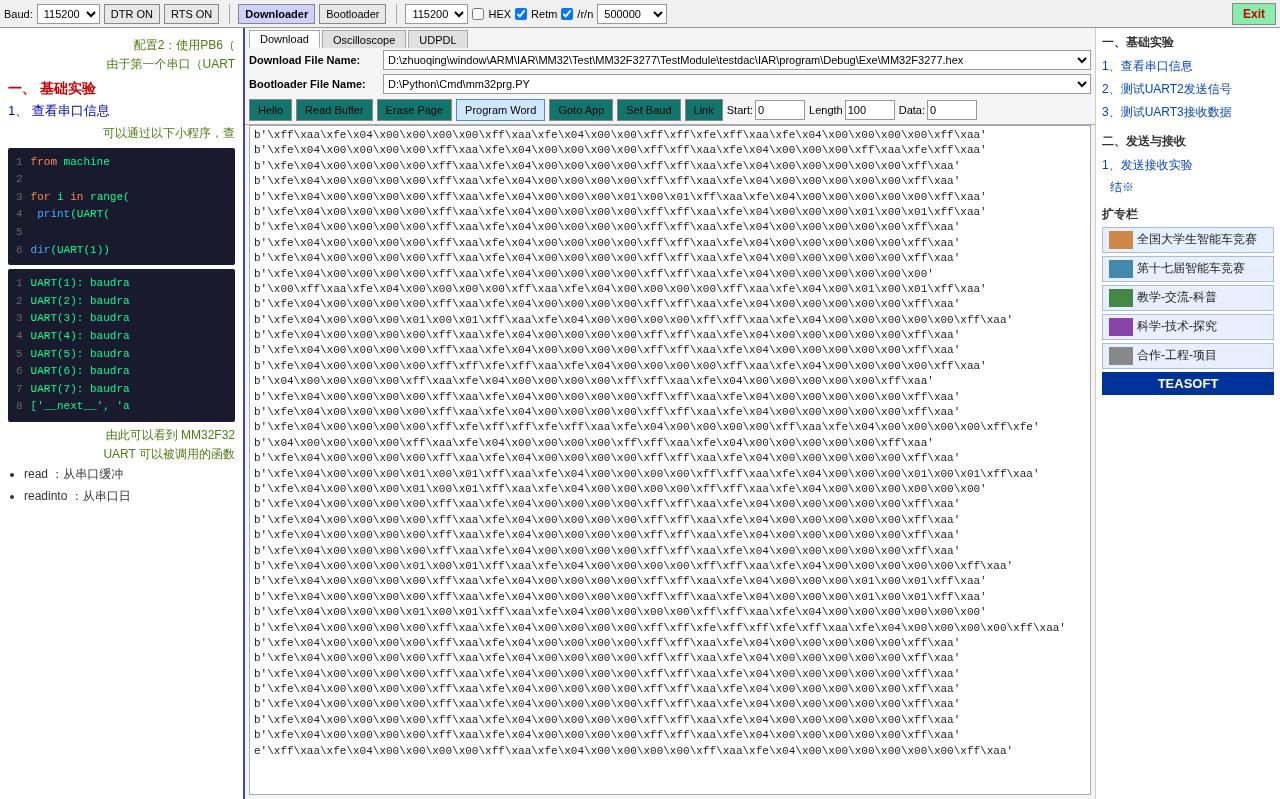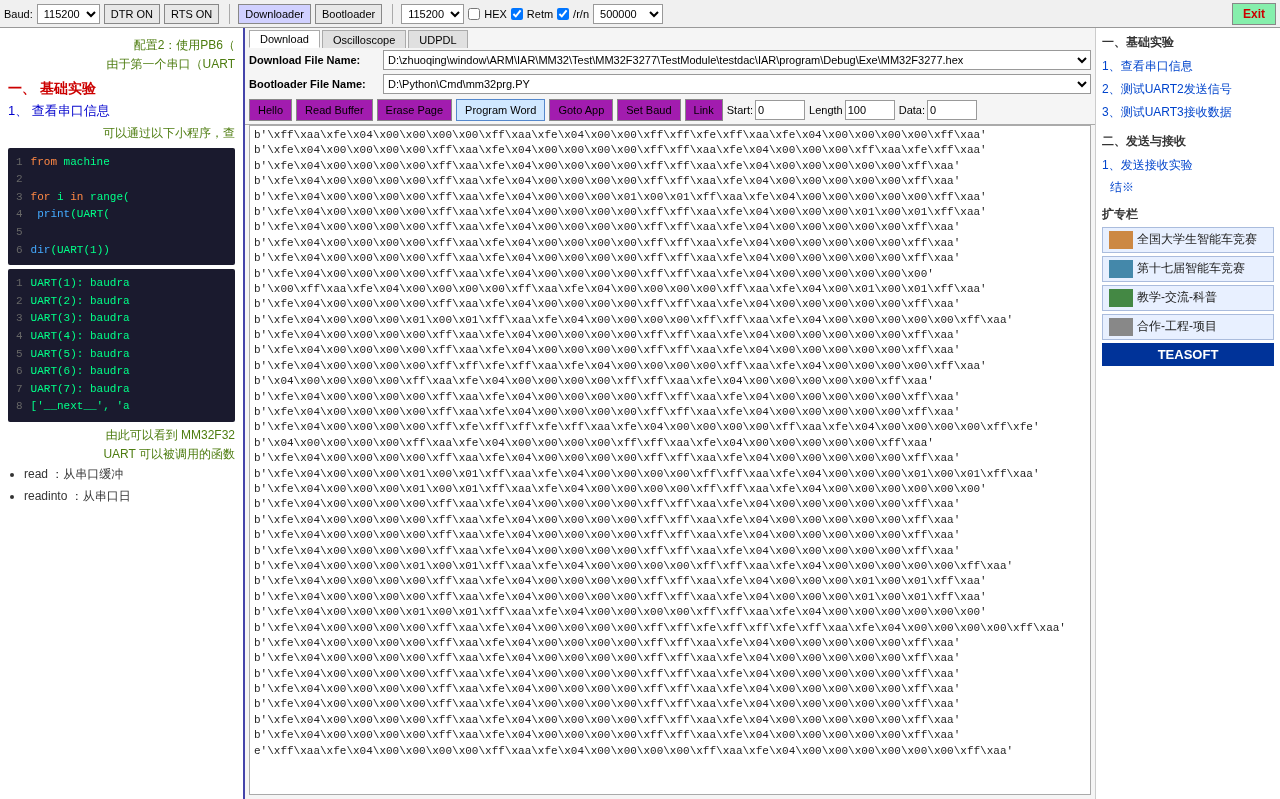--- a/index.html
+++ b/index.html
@@ -91,21 +91,21 @@
       display: flex;
       align-items: center;
       padding: 3px 4px;
       gap: 4px;
       flex-wrap: wrap;
     }
     .action-btn {
       font-size: 11px;
       height: 22px;
       padding: 0 8px;
-      background: #a21caf;
+      background: #0f766e;
       border: 1px solid #888;
       cursor: pointer;
       white-space: nowrap;
     }
     .action-btn.primary {
       background: #d0e8ff;
       border-color: #5588cc;
     }
     .field-group {
       display: flex;
@@ -264,21 +264,21 @@
         <option>19200</option>
         <option>38400</option>
         <option>57600</option>
         <option>230400</option>
       </select>
       <button class="top-bar-btn">DTR ON</button>
       <button class="top-bar-btn">RTS ON</button>
     </div>
 
     <div class="top-bar-section" style="border-left:1px solid #aaa; padding-left:8px;">
-      <button class="top-bar-btn" style="background:#d0d0ff; font-weight:normal;">Downloader</button>
+      <button class="top-bar-btn" style="background:#d0d0ff; font-weight:bold;">Downloader</button>
       <button class="top-bar-btn">Bootloader</button>
     </div>
 
     <div class="top-bar-section" style="border-left:1px solid #aaa; padding-left:8px;">
       <select>
         <option>115200</option>
         <option>9600</option>
         <option>19200</option>
         <option>38400</option>
         <option>57600</option>
@@ -453,20 +453,24 @@
         </div>
         <div class="category">
           <span class="category-icon" style="background:#4488aa;"></span>
           <span>第十七届智能车竞赛</span>
         </div>
         <div class="category">
           <span class="category-icon" style="background:#448844;"></span>
           <span>教学-交流-科普</span>
         </div>
         <div class="category">
+          <span class="category-icon" style="background:#8844aa;"></span>
+          <span>科学-技术-探究</span>
+        </div>
+        <div class="category">
           <span class="category-icon" style="background:#888888;"></span>
           <span>合作-工程-项目</span>
         </div>
 
         <div class="teasoft">TEASOFT</div>
       </div>
     </div>
 
   </div>
 </div>

